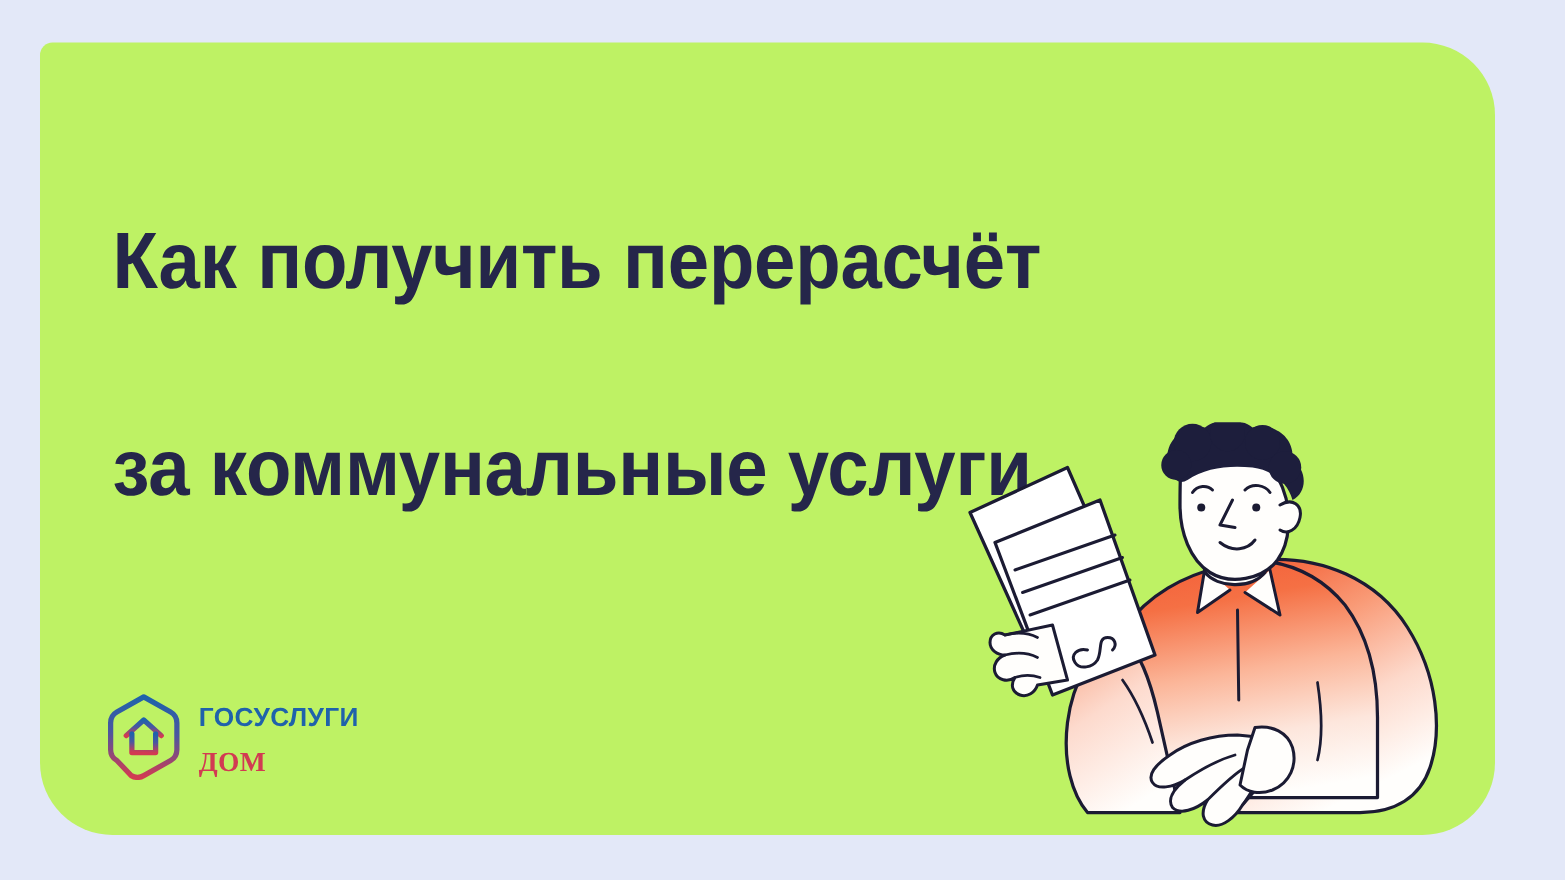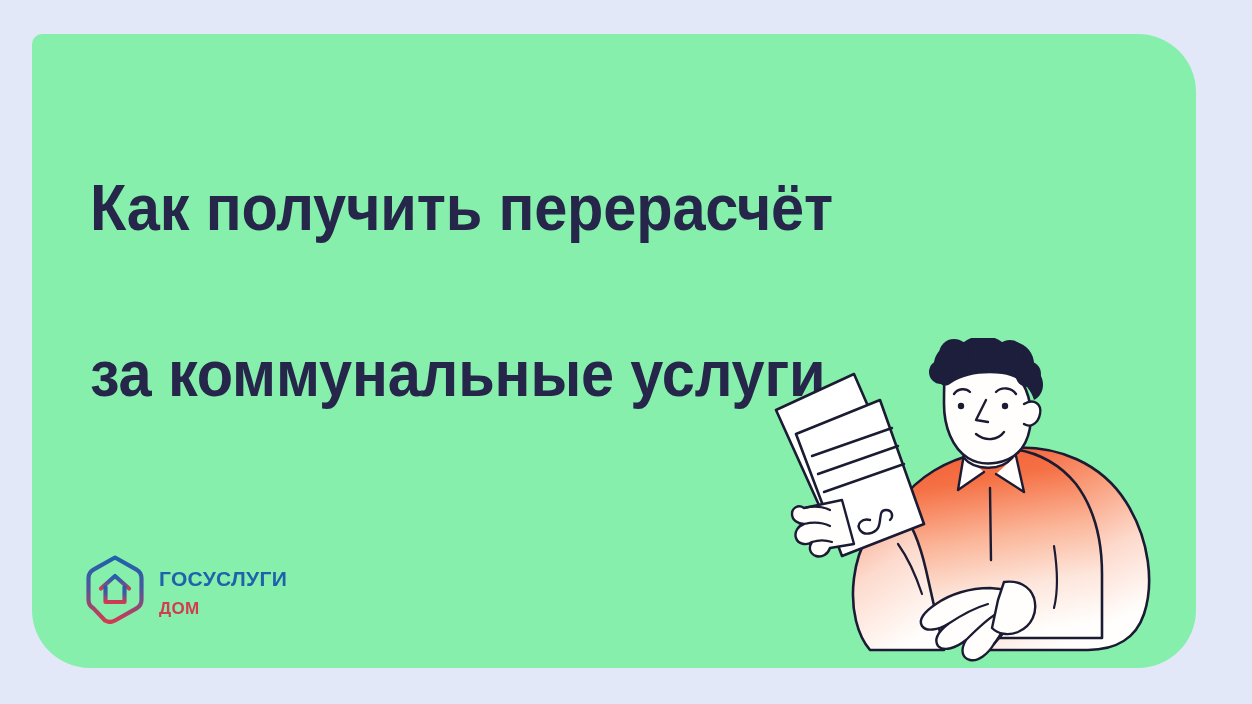--- a/index.html
+++ b/index.html
@@ -22,21 +22,21 @@
     background: #e3e8f8;
   }
 
   
   .card {
     position: absolute;
     left: 32px;
     top: 34px;
     width: 1164px;
     height: 634px;
-    background: #86efac;
+    background: #bef264;
     border-radius: 10px 58px 58px 58px;
     overflow: hidden;
   }
 
   
   .headline {
     position: absolute;
     left: 58px;
     top: 50px;
     width: 840px;
@@ -71,23 +71,23 @@
   .logo-line1 {
     font-family: "Liberation Sans", "DejaVu Sans", sans-serif;
     font-weight: 700;
     font-size: 30px;
     letter-spacing: 0.3px;
     color: #1f62ab;
     text-transform: lowercase;
     font-variant: small-caps;
   }
   .logo-line2 {
-    font-family: Liberation Sans, sans-serif;
+    font-family: Liberation Serif, serif;
     font-weight: 700;
-    font-size: 24px;
+    font-size: 32px;
     letter-spacing: 0.3px;
     color: #d23b52;
     margin-top: 3px;
     text-transform: lowercase;
     font-variant: small-caps;
   }
 
   
   .illustration {
     position: absolute;

